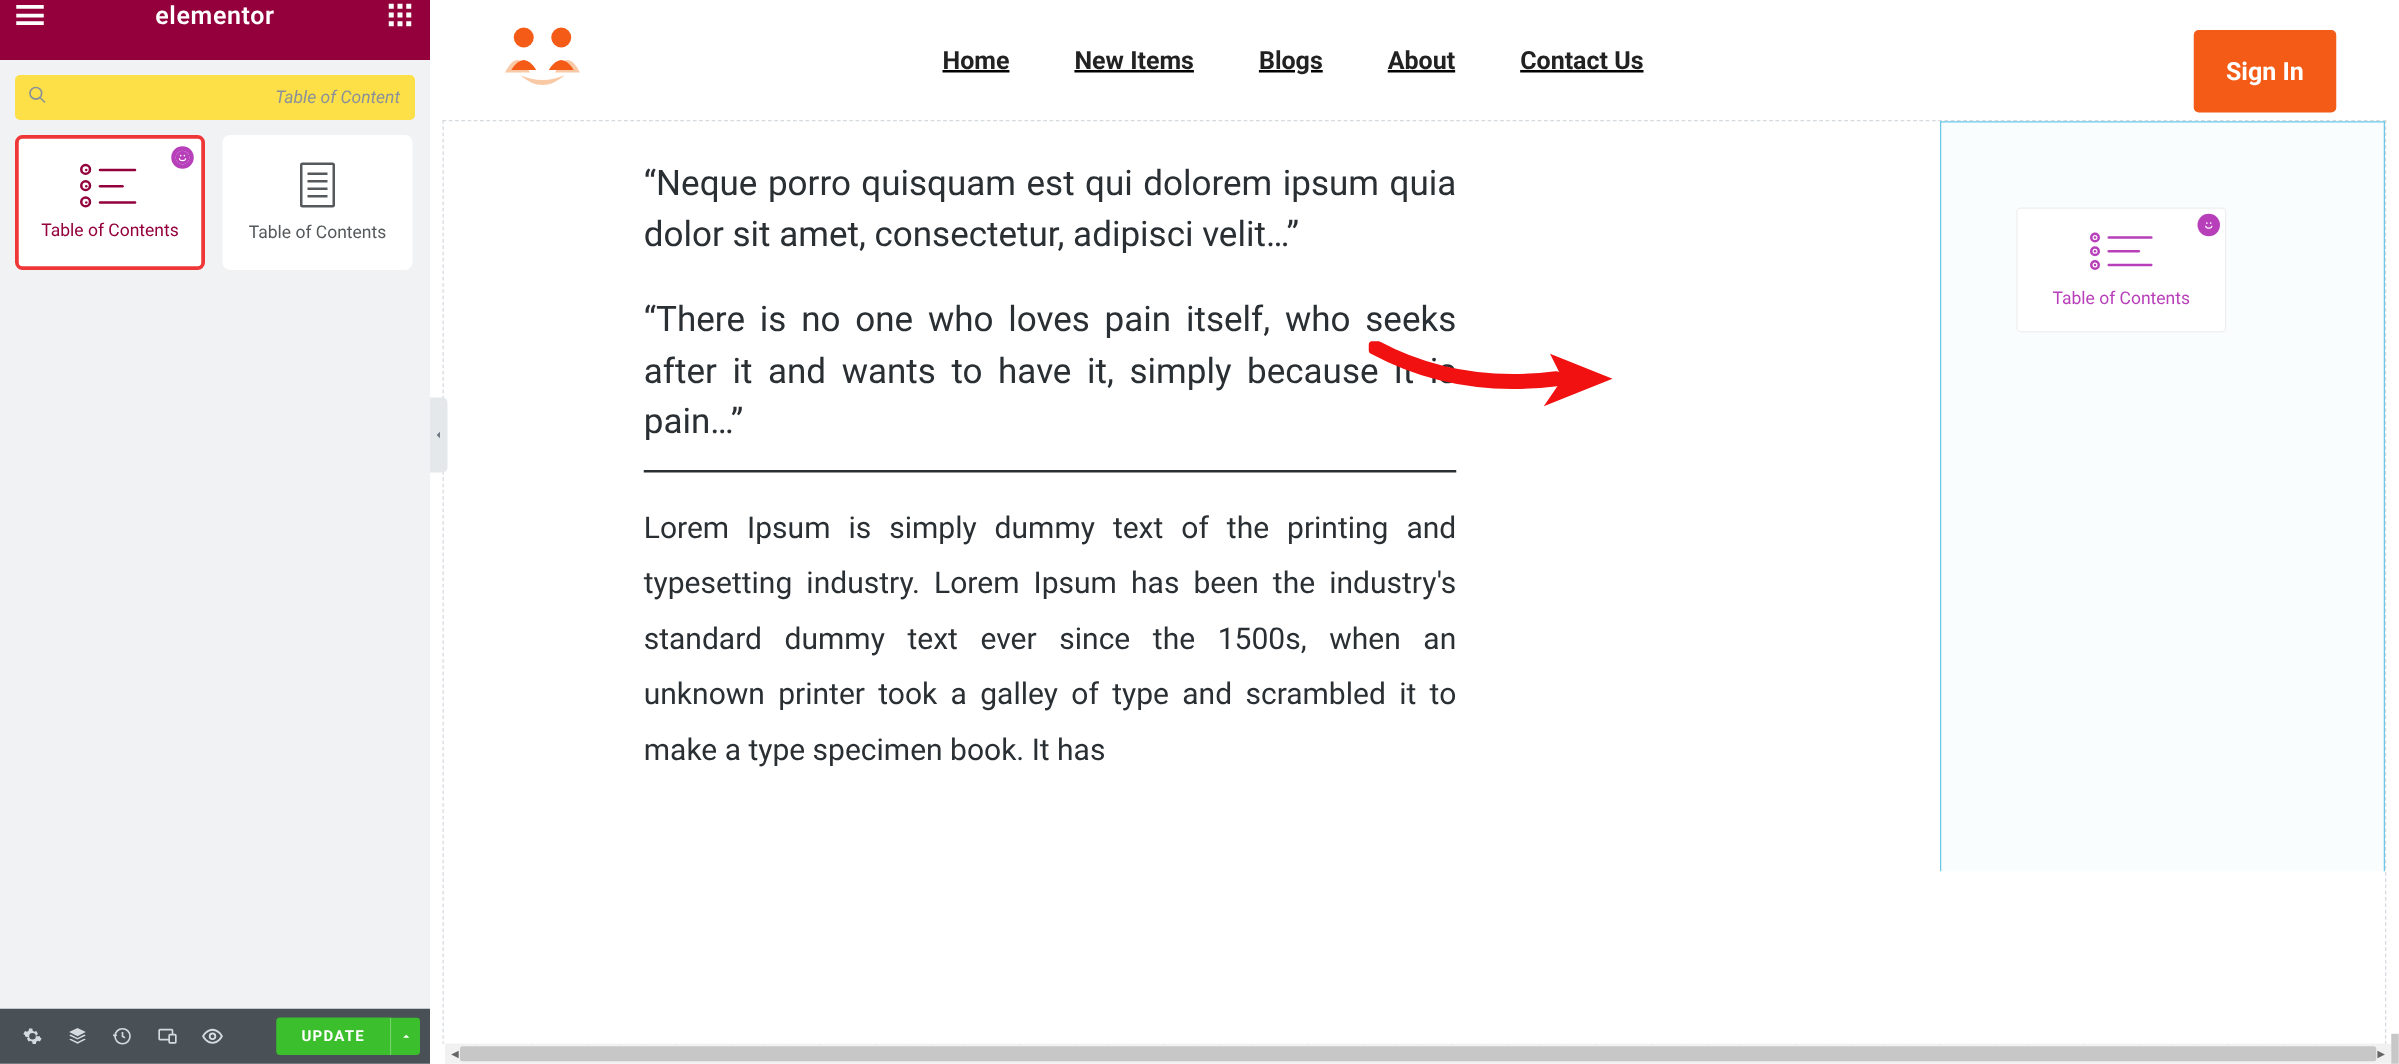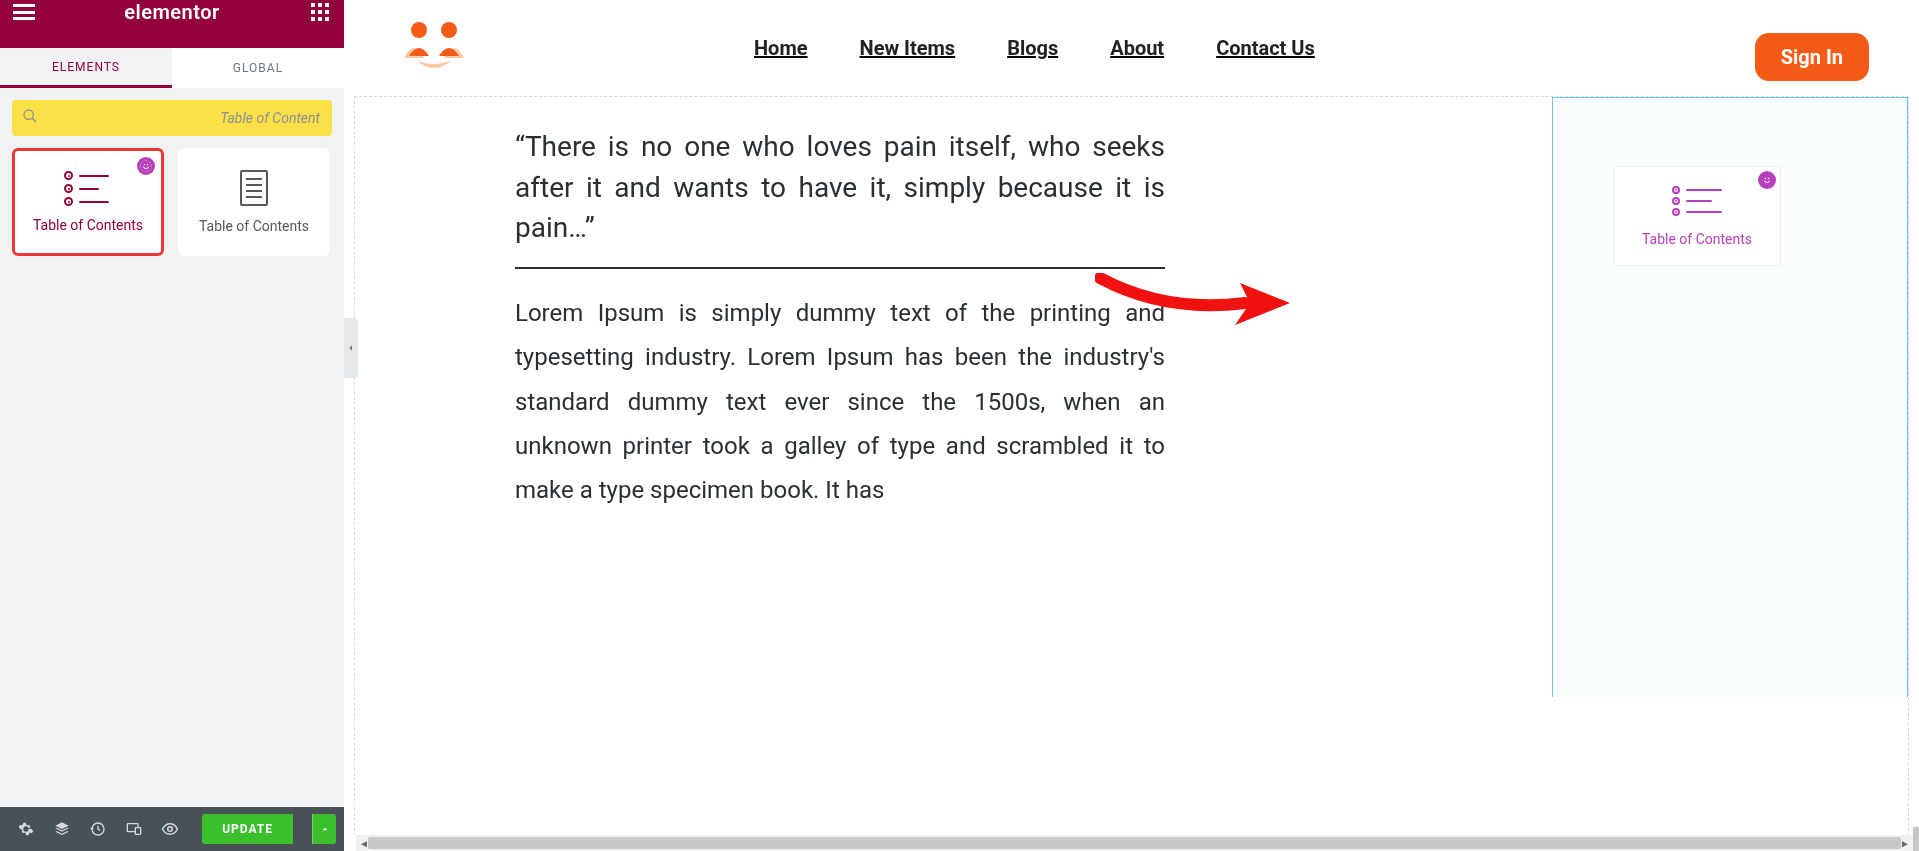--- a/index.html
+++ b/index.html
@@ -39,35 +39,35 @@
 .toc-icon-lines .dot::after { content:""; position:absolute; left:1.5px; top:1.5px; width:2px; height:2px; background:#93003c; border-radius:50%; }
 .toc-icon-lines .line { height:2px; background:#93003c; border-radius:1px; }
 .toc-icon-lines .line.long{width:30px} .toc-icon-lines .line.med{width:20px}
 .doc-icon { width:28px; height:36px; border:2px solid #55595c; border-radius:2px; display:flex; flex-direction:column; justify-content:center; gap:4px; padding:0 4px; }
 .doc-icon i { height:2px; background:#55595c; }
 
 
 .sb-foot { position:absolute; bottom:0; left:0; width:344px; height:44px; background:#495157; display:flex; align-items:center; padding:0 8px; gap:0; }
 .sb-foot .fbtn { width:36px; height:44px; display:flex; align-items:center; justify-content:center; color:#d5dadf; cursor:pointer; }
 .sb-foot .spacer { flex:1; }
-.update-wrap { display:flex; height:30px;gap:19px; }
+.update-wrap { display:flex; height:30px; }
 .update-btn { background:#3cbf2d; color:#fff; border:none; height:30px; padding:0 20px; font-size:12px; font-weight:700; letter-spacing:1px; border-radius:3px 0 0 3px; cursor:pointer; }
 .update-toggle { width:24px; background:#3cbf2d; border:none; border-left:1px solid rgba(255,255,255,0.3); border-radius:0 3px 3px 0; color:#fff; display:flex; align-items:center; justify-content:center; cursor:pointer; }
 
 
 .collapse-handle { position:absolute; left:344px; top:318px; width:14px; height:60px; background:#e4e8eb; border-radius:0 4px 4px 0; display:flex; align-items:center; justify-content:center; color:#6d7882; cursor:pointer; z-index:3; }
 
 
 .preview { position:absolute; left:344px; top:0; right:0; bottom:16px; background:#fff; overflow:hidden; }
 .site-header { height:96px; display:flex; align-items:center; padding:0 50px; gap:30px; }
 .logo-mark { width:80px; height:60px; position:relative; }
 .logo-mark svg { width:80px; height:60px; }
 .nav { display:flex; gap:52px; margin-left:250px;text-decoration:underline; }
 .nav a { font-size:20px; font-weight:700; color:#222; text-decoration:none; cursor:pointer; }
-.signin-btn { margin-left:auto; background:#f35b17; color:#fff; border:none; height:48px; padding:0 26px; font-size:20px; font-weight:700; border-radius:14px; cursor:pointer;margin-top:18px; }
+.signin-btn { margin-left:auto; background:#f35b17; color:#fff; border:none; height:66px; padding:0 26px; font-size:20px; font-weight:700; border-radius:4px; cursor:pointer;margin-top:18px; }
 
 .canvas { border:1px dashed #d5dadf; margin:0 10px; height:740px; padding:30px 140px 0; position:relative; }
 .content-col { width:650px; margin-left:20px; color:#2a2f33; }
 .quote { font-size:28px; line-height:1.45; text-align:justify; margin-bottom:28px; }
 .quote2 { margin-bottom:18px; }
 .hr { height:2px; background:#2a2f33; margin:12px 0 22px; }
 .h2 { font-size:38px; font-weight:500; margin-bottom:34px; }
 .para { font-size:24px; line-height:1.85; text-align:justify; }
 .para b { font-weight:400; }
 
@@ -116,24 +116,20 @@
           <i></i>
           <i></i>
           <i></i>
           <i></i>
           <i></i>
           <i></i>
         </div>
     </div>
   </header>
 
-  <nav class="tabs">
-    <div class="tab active">ELEMENTS</div>
-    <div class="tab">GLOBAL</div>
-  </nav>
 
   <div class="search-wrap">
     <div class="search-box">
       <span class="s-icon">
         <svg width="16" height="16" viewBox="0 0 24 24" fill="none" stroke="currentColor" stroke-width="2">
             <circle cx="10" cy="10" r="7"></circle>
             <line x1="21" y1="21" x2="15" y2="15"></line>
           </svg>
       </span>
       <input type="text" placeholder="Table of Content" style="">
@@ -245,20 +241,21 @@
       <a>New Items</a>
       <a>Blogs</a>
       <a>About</a>
       <a>Contact Us</a>
     </nav>
     <button class="signin-btn">Sign In</button>
   </header>
 
   <section class="canvas">
     <div class="content-col">
+      <p class="quote">“Neque porro quisquam est qui dolorem ipsum quia dolor sit amet, consectetur, adipisci velit…”</p>
       <p class="quote quote2">“There is no one who loves pain itself, who seeks after it and wants to have it, simply because it is pain…”</p>
       <div class="hr"></div>
       <p class="para"><b>Lorem Ipsum</b><span> is simply dummy text of the printing and typesetting industry. Lorem Ipsum has been the industry's standard dummy text ever since the 1500s, when an unknown printer took a galley of type and scrambled it to make a type specimen book. It has</span></p>
     </div>
 
     <div class="dropzone">
       <div class="drop-card">
         <div class="w-badge">
           <svg viewBox="0 0 24 24">
               <circle cx="12" cy="12" r="11" fill="#b83fba"></circle>

